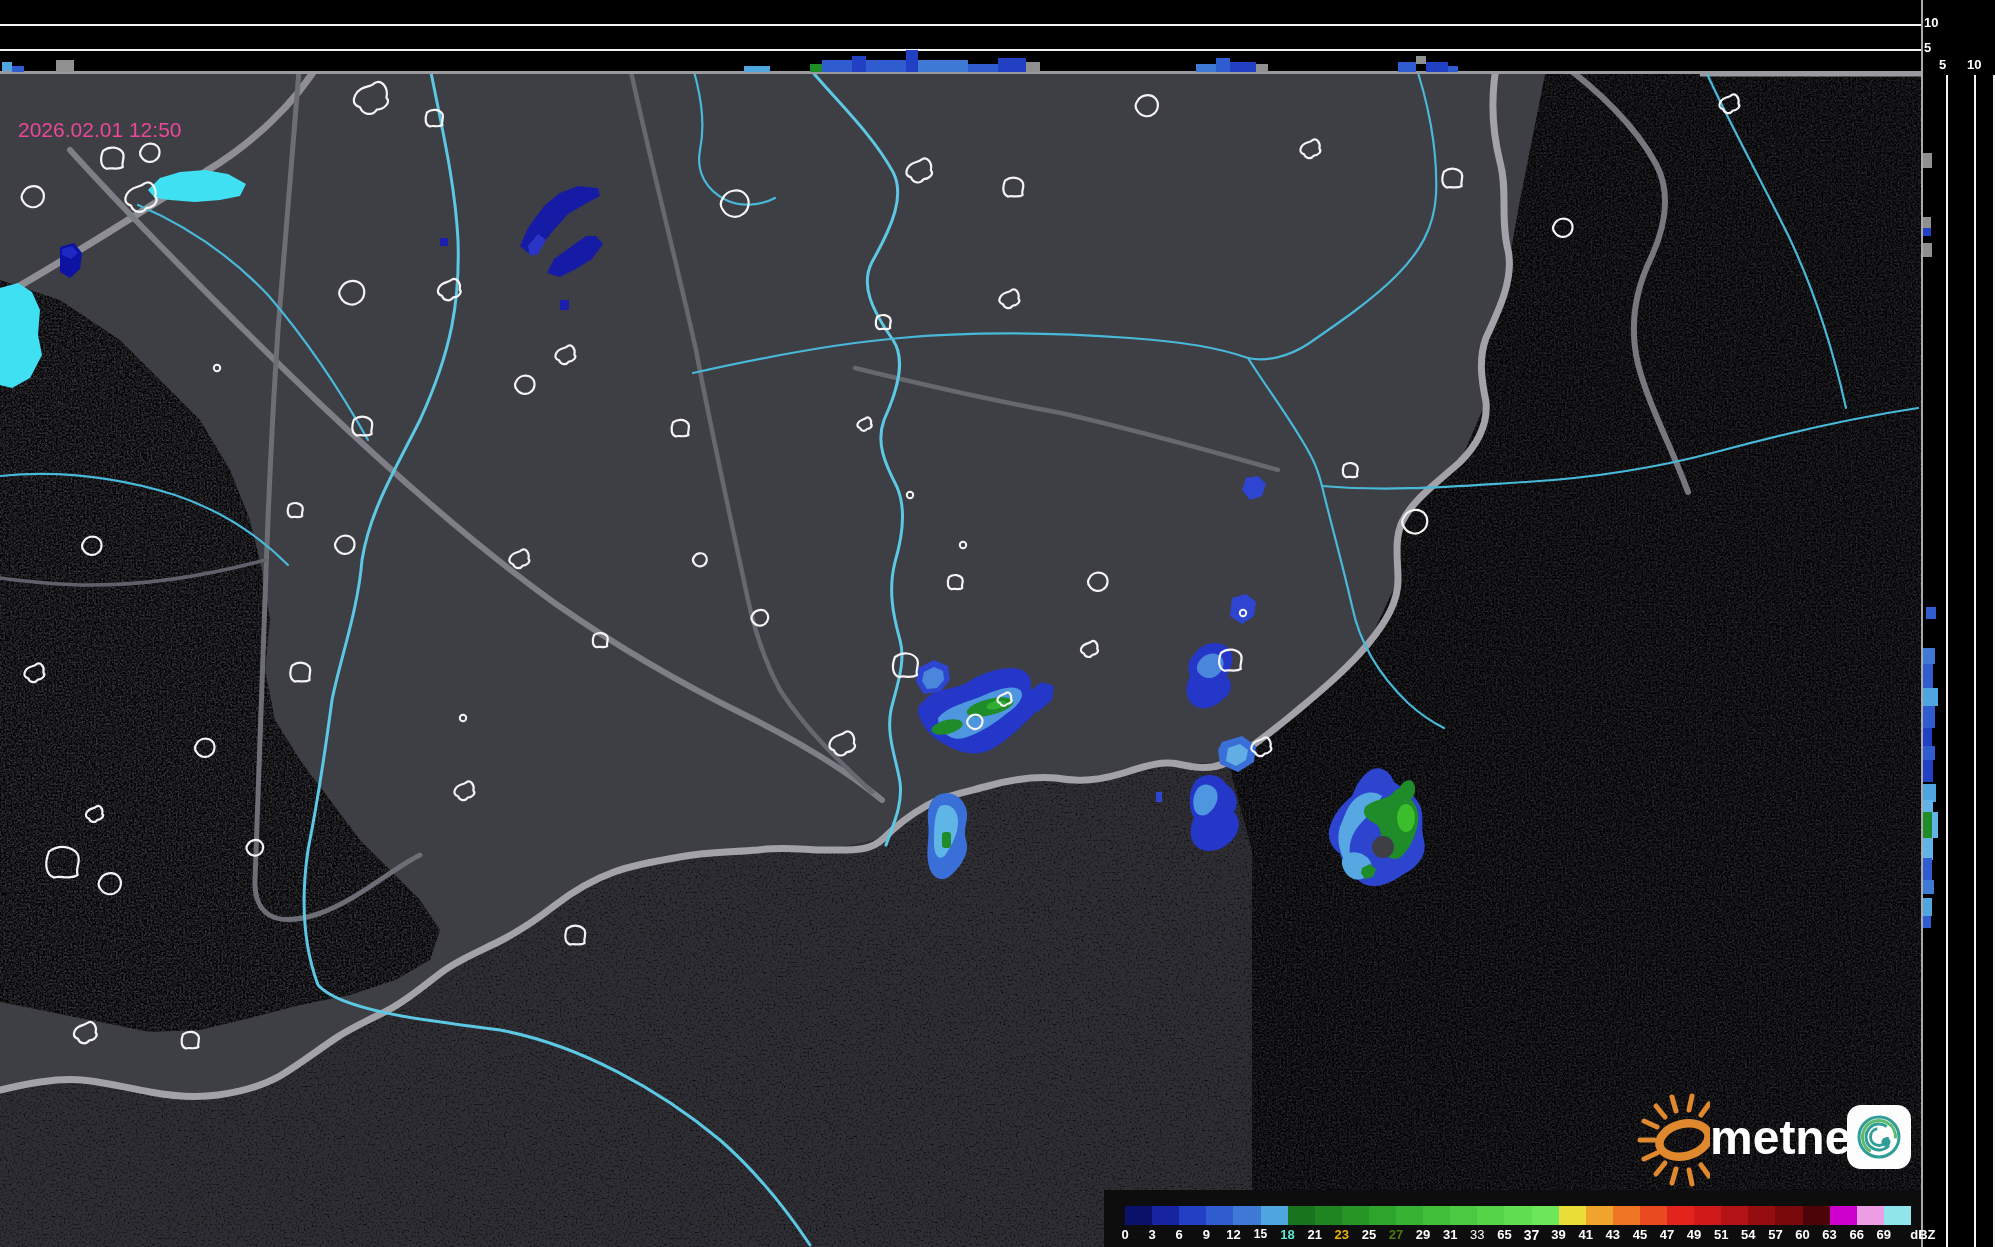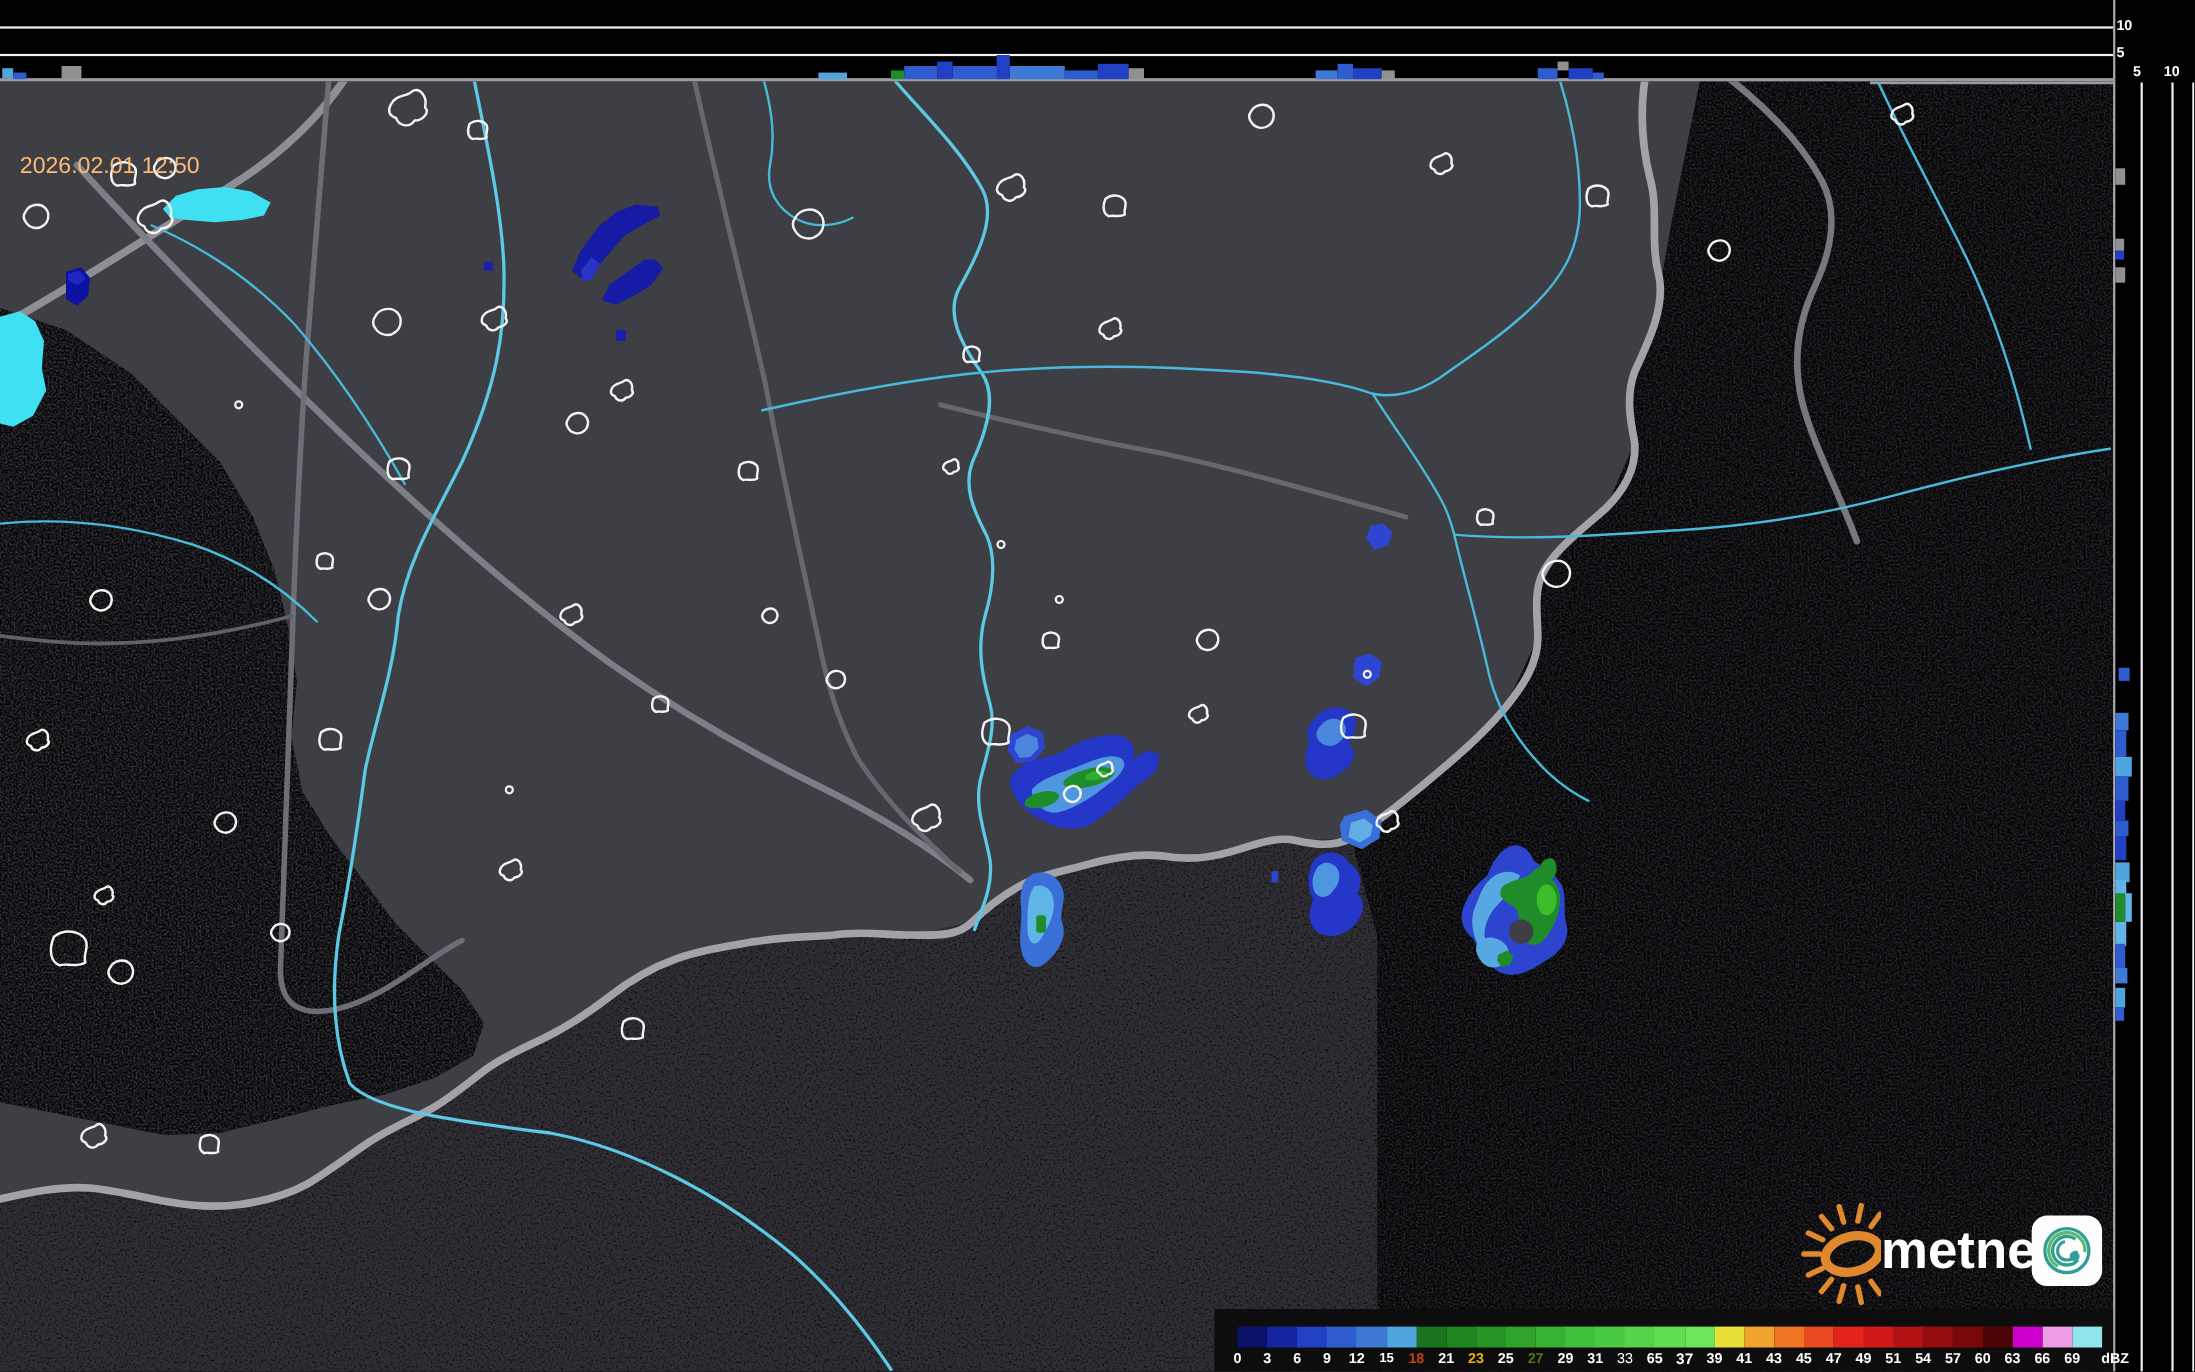--- a/index.html
+++ b/index.html
@@ -5,21 +5,21 @@
   html,body{margin:0;padding:0;background:#000;}
   #stage{position:relative;width:1995px;height:1247px;overflow:hidden;background:#000;
          font-family:"Liberation Sans",sans-serif;}
   #map-svg{position:absolute;left:0;top:0;z-index:1;}
   #top-panel{position:absolute;left:0;top:0;width:1921px;height:74px;background:#000;z-index:2;}
   #top-ground{position:absolute;left:0;bottom:0;width:100%;height:3px;background:#9a9aa0;}
   #right-panel{position:absolute;left:1921px;top:0;width:74px;height:1247px;background:#000;
                border-left:2px solid #a9a9ae;z-index:3;}
   #corner{position:absolute;left:1921px;top:0;width:74px;height:78px;z-index:4;}
   #title{position:absolute;left:16px;top:76px;color:#f6f6f6;font-size:31px;z-index:5;letter-spacing:.5px;}
-  #timestamp{position:absolute;left:18px;top:118px;color:#fdba74;font-size:21px;z-index:5;margin-top:21px;}
+  #timestamp{position:absolute;left:18px;top:118px;color:#ec4899;font-size:21px;z-index:5;}
   #colorbar{position:absolute;left:1104px;top:1190px;width:817px;height:57px;background:#0d0d0d;z-index:6;}
   #logo{position:absolute;left:1630px;top:1092px;width:290px;height:96px;z-index:5;}
   #logo-text{position:absolute;left:80px;top:18px;color:#fff;font-size:48px;font-weight:bold;
              letter-spacing:0px;}
   #logo-sun{position:absolute;left:0;top:0;}
   #logo-app{position:absolute;left:216px;top:12px;}
 </style>
 </head>
 <body>
 
@@ -269,21 +269,21 @@
       <div style="position: absolute; left: 48.1px; top: 37px; transform: translateX(-50%); color: rgb(255, 255, 255); font-size: 13px; font-weight: bold;">3</div>
       <div style="position: absolute; left: 75.2px; top: 16px; width: 27.6px; height: 19px; background: rgb(33, 64, 196);"></div>
       <div style="position: absolute; left: 75.2px; top: 37px; transform: translateX(-50%); color: rgb(255, 255, 255); font-size: 13px; font-weight: bold;">6</div>
       <div style="position: absolute; left: 102.3px; top: 16px; width: 27.6px; height: 19px; background: rgb(47, 92, 207);"></div>
       <div style="position: absolute; left: 102.3px; top: 37px; transform: translateX(-50%); color: rgb(255, 255, 255); font-size: 13px; font-weight: bold;">9</div>
       <div style="position: absolute; left: 129.4px; top: 16px; width: 27.6px; height: 19px; background: rgb(62, 121, 214);"></div>
       <div style="position: absolute; left: 129.4px; top: 37px; transform: translateX(-50%); color: rgb(255, 255, 255); font-size: 13px; font-weight: bold;">12</div>
       <div style="position: absolute; left: 156.5px; top: 16px; width: 27.6px; height: 19px; background: rgb(79, 165, 221);"></div>
       <div style="position: absolute; left: 156.5px; top: 37px; transform: translateX(-50%); color: rgb(255, 255, 255); font-size: 12px; font-weight: bold;">15</div>
       <div style="position: absolute; left: 183.6px; top: 16px; width: 27.6px; height: 19px; background: rgb(24, 117, 29);"></div>
-      <div style="position: absolute; left: 183.6px; top: 37px; transform: translateX(-50%); color: #c2410c; font-size: 13px; font-weight: bold;">18</div>
+      <div style="position: absolute; left: 183.6px; top: 37px; transform: translateX(-50%); color: #5eead4; font-size: 13px; font-weight: bold;">18</div>
       <div style="position: absolute; left: 210.7px; top: 16px; width: 27.6px; height: 19px; background: rgb(31, 133, 33);"></div>
       <div style="position: absolute; left: 210.7px; top: 37px; transform: translateX(-50%); color: rgb(255, 255, 255); font-size: 13px; font-weight: bold;">21</div>
       <div style="position: absolute; left: 237.8px; top: 16px; width: 27.6px; height: 19px; background: rgb(38, 149, 38);"></div>
       <div style="position: absolute; left: 237.8px; top: 37px; transform: translateX(-50%); color: #eab308; font-size: 13px; font-weight: bold;">23</div>
       <div style="position: absolute; left: 264.9px; top: 16px; width: 27.6px; height: 19px; background: rgb(46, 164, 44);"></div>
       <div style="position: absolute; left: 264.9px; top: 37px; transform: translateX(-50%); color: rgb(255, 255, 255); font-size: 13px; font-weight: bold;">25</div>
       <div style="position: absolute; left: 292px; top: 16px; width: 27.6px; height: 19px; background: rgb(55, 178, 51);"></div>
       <div style="position: absolute; left: 292px; top: 37px; transform: translateX(-50%); color: #4d7c0f; font-size: 13px; font-weight: bold;">27</div>
       <div style="position: absolute; left: 319.1px; top: 16px; width: 27.6px; height: 19px; background: rgb(64, 191, 58);"></div>
       <div style="position: absolute; left: 319.1px; top: 37px; transform: translateX(-50%); color: rgb(255, 255, 255); font-size: 13px; font-weight: bold;">29</div>

